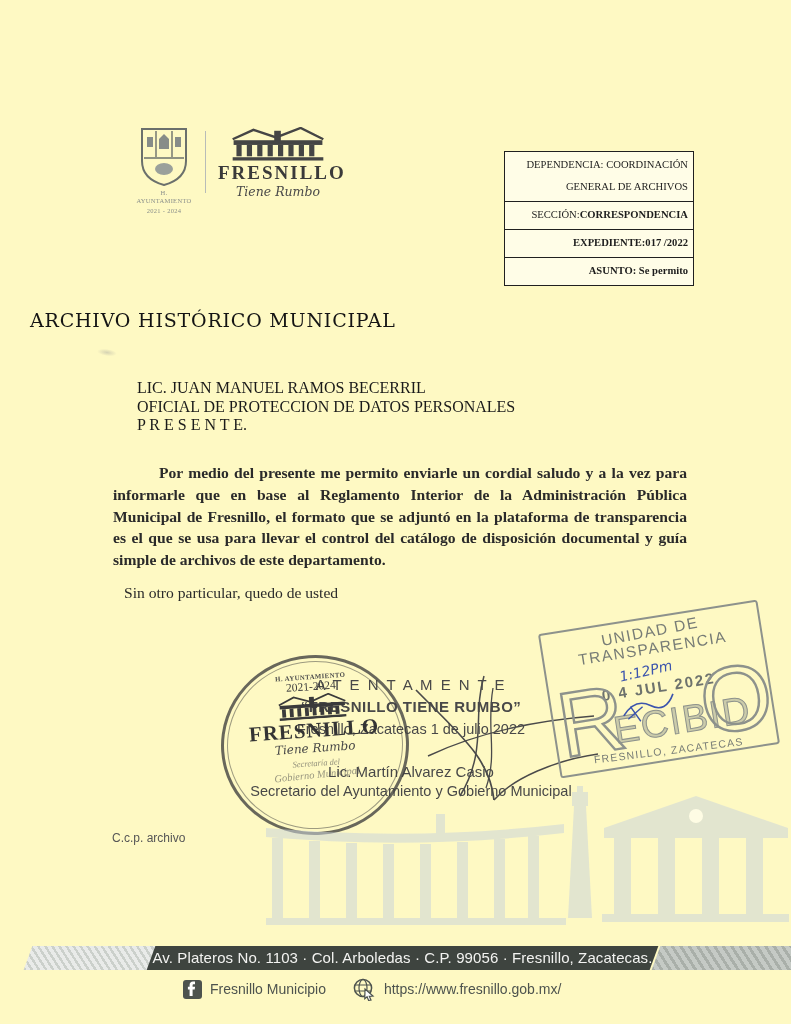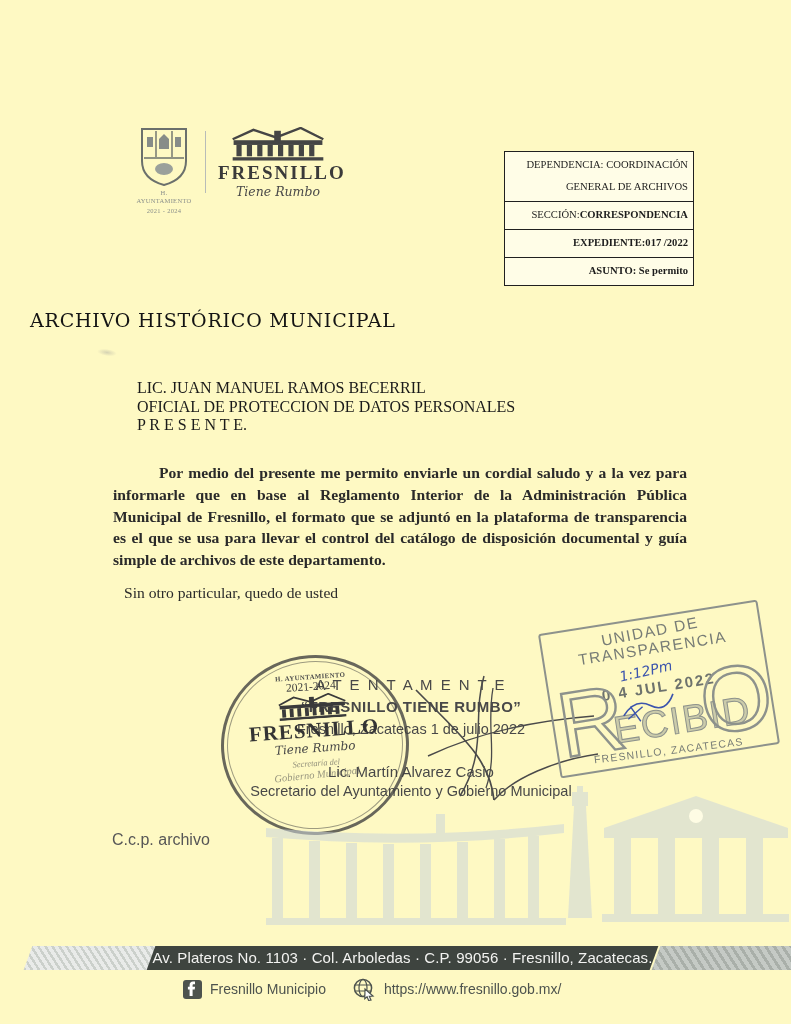--- a/index.html
+++ b/index.html
@@ -28,21 +28,21 @@
   
   .title{position:absolute;left:30px;top:309px;width:660px;text-align:left;
          font-size:19px;font-weight:normal;letter-spacing:.8px;color:#141414;
          font-family:"DejaVu Serif",serif;}
   .addressee{position:absolute;left:113px;top:379px;font-weight:normal;font-size:16px;
              line-height:18.6px;color:#1a1a1a;margin-left:24px;}
   .body-par{position:absolute;left:113px;top:462px;width:574px;text-align:justify;
             font-size:15.6px;line-height:21.8px;color:#2a2a2a;text-indent:46px;font-weight:bold;}
   .closing{position:absolute;left:124px;top:584px;font-size:15.6px;color:#2a2a2a;}
   .cc{position:absolute;left:112px;top:831px;font-family:"Liberation Sans",sans-serif;
-      font-size:16px;color:#565656;}
+      font-size:12px;color:#565656;}
 
   
   .sig-block{position:absolute;left:233px;top:676px;width:356px;text-align:center;
              font-family:"Liberation Sans",sans-serif;color:#484848;}
   .sig-sal{font-size:15px;letter-spacing:2px;}
   .sig-motto{font-size:15px;font-weight:bold;margin-top:5px;letter-spacing:.5px;}
   .sig-date{font-size:14.5px;margin-top:6px;}
   .sig-name{font-size:15px;margin-top:26px;}
   .sig-title{font-size:14.5px;margin-top:3px;}
 

